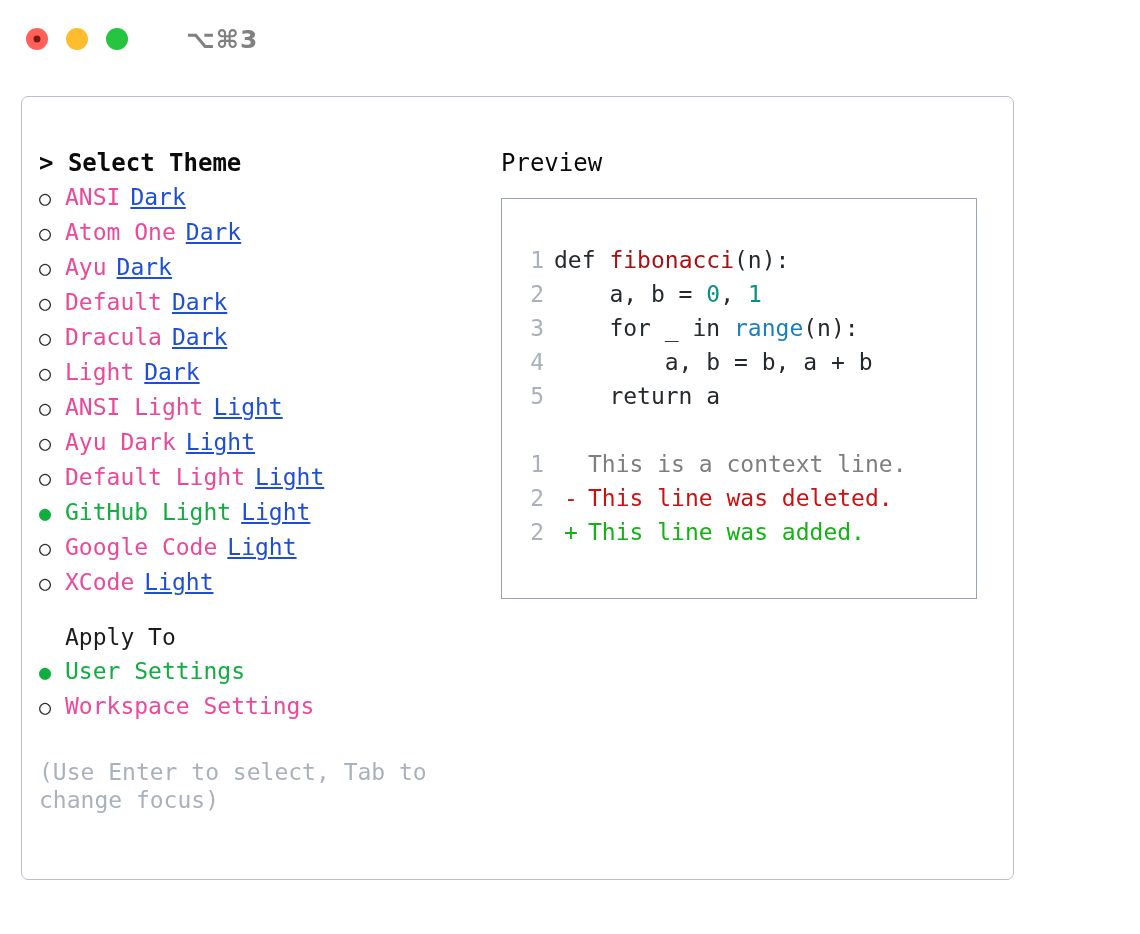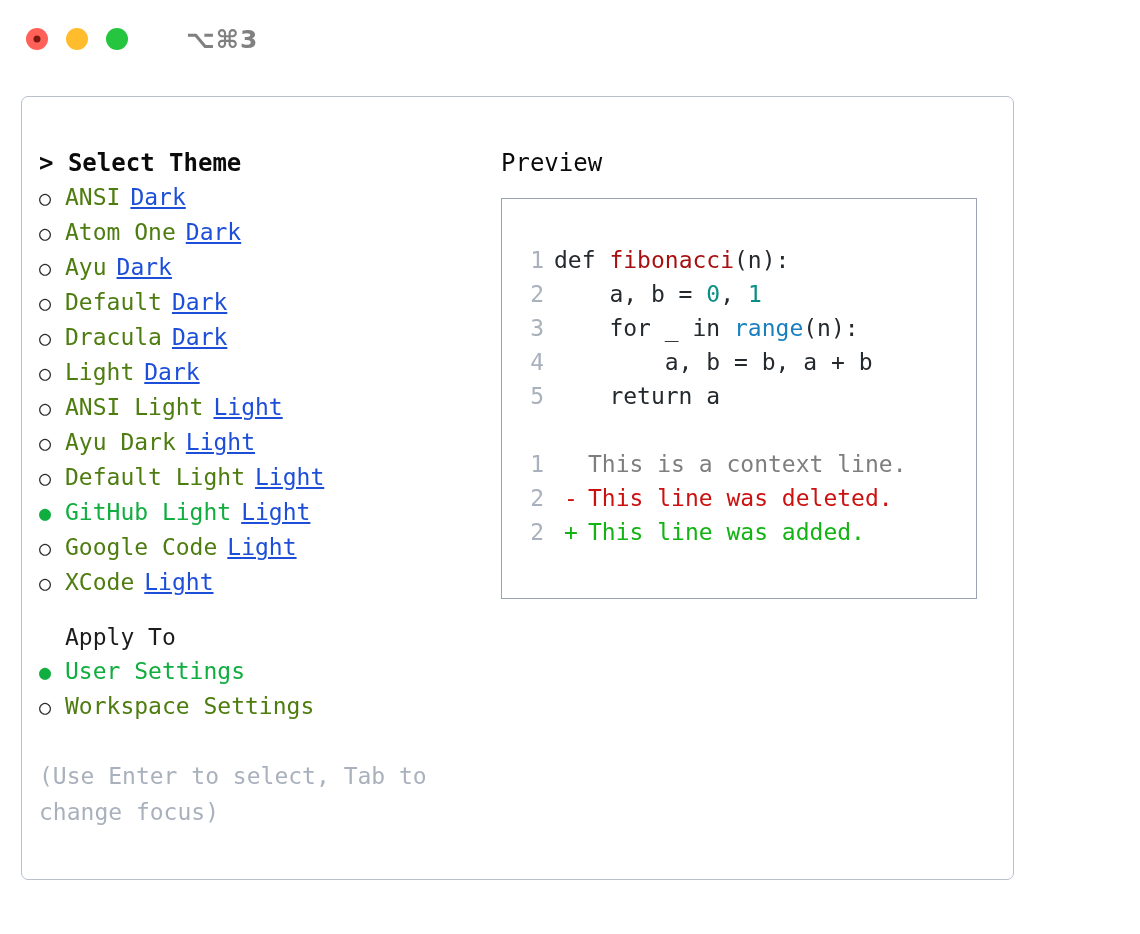--- a/index.html
+++ b/index.html
@@ -107,41 +107,41 @@
     font-size: 23px;
     white-space: pre;
   }
   .bullet {
     width: 26px;
     flex: 0 0 26px;
     color: #2b2b2b;
     font-size: 20px;
   }
   .theme-row.selected .bullet { color: #10ad3f; }
-  .theme-name { color: #4d7c0f; }
+  .theme-name { color: #ec4899; }
   .theme-row.selected .theme-name { color: #10ad3f; }
   .theme-badge {
     color: #1d4ed8;
     margin-left: 10px;
     text-decoration: underline;
   }
 
   .applyto-block { margin-top: 20px; }
   .applyto-title {
     font-size: 23px;
     color: #1c1c1c;
     line-height: 34px;
     padding-left: 26px;
     white-space: pre;
   }
   .hint {
     margin-top: 34px;
     font-size: 23px;
     color: #a9b1bd;
-    line-height: 36px;
+    line-height: 28px;
     width: 400px;
     white-space: pre-wrap;
   }
 
   
   .right-col {
     position: absolute;
     left: 479px;
     top: 49px;
     width: 490px;

